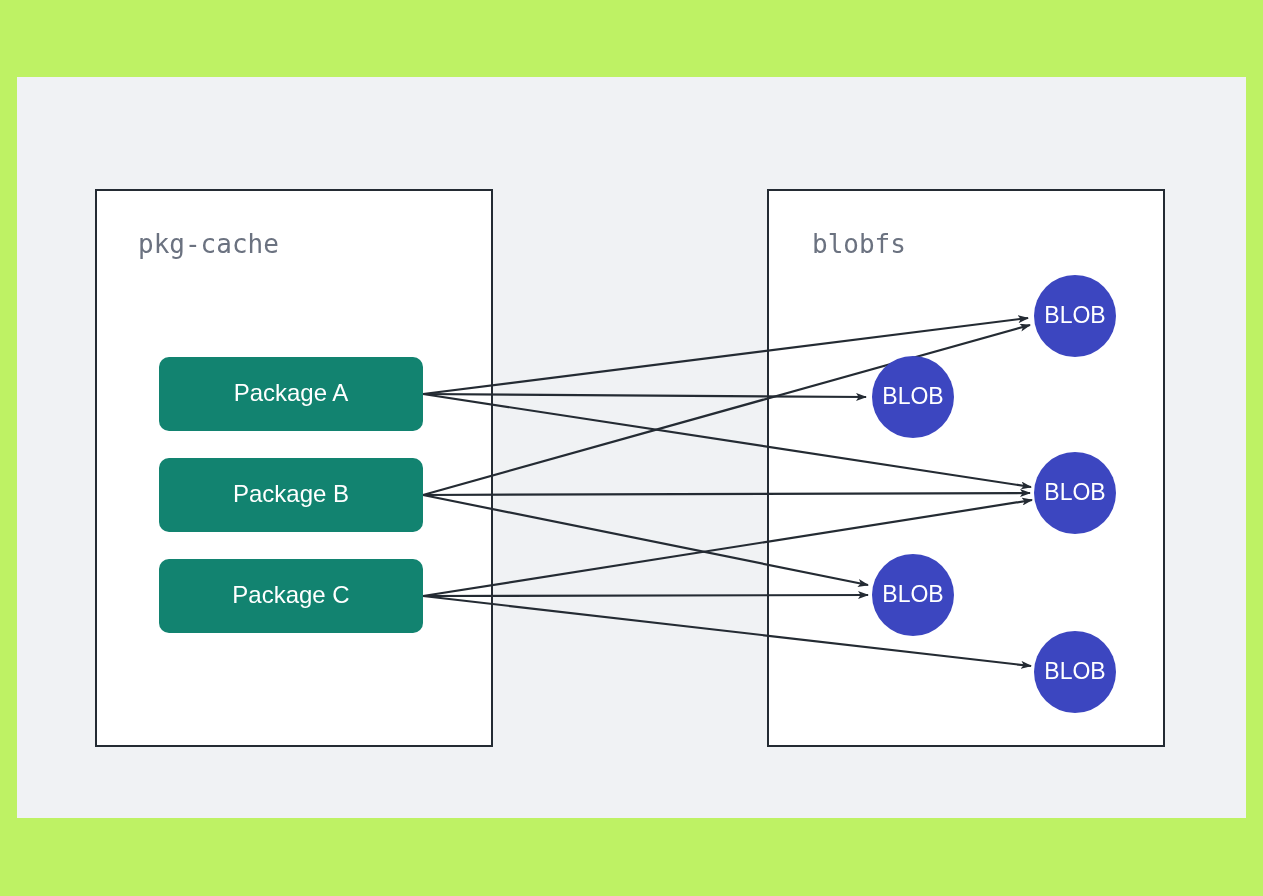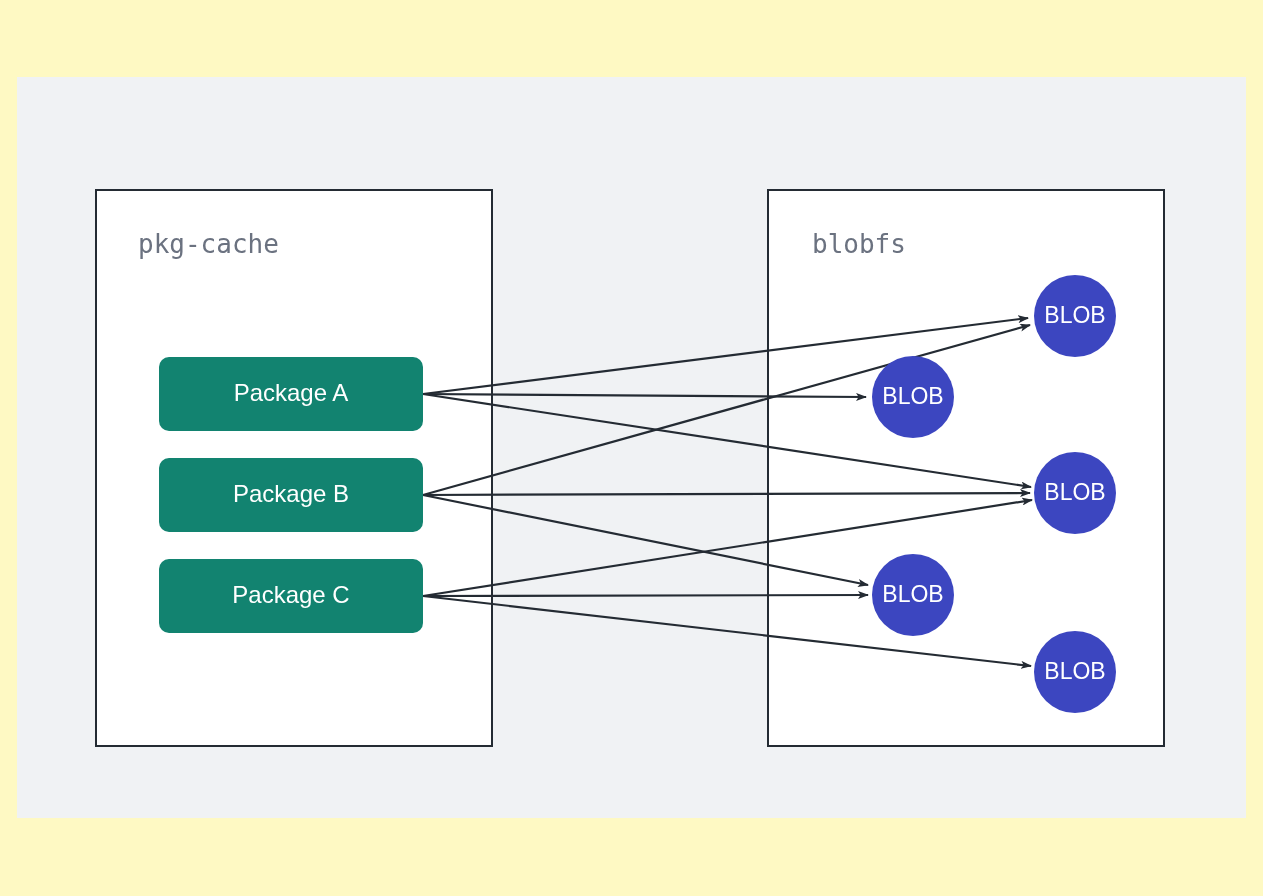--- a/index.html
+++ b/index.html
@@ -67,21 +67,21 @@
   }
   .edge {
     stroke: #242b33;
     stroke-width: 2.2;
     fill: none;
   }
 </style>
 </head>
 <body>
 
-<div id="stage" style="background: #fef9c3;">
+<div id="stage" style="background: #bef264;">
   <div id="canvas" style="left: 17px; top: 77px; width: 1229px; height: 741px; background: rgb(240, 242, 244);"></div>
 
   <svg id="diagram-svg" viewBox="0 0 1263 896">
     <defs>
       <marker id="arrowhead" markerWidth="11" markerHeight="8" refX="10" refY="4" orient="auto" markerUnits="userSpaceOnUse">
         <path d="M0,0 L11,4 L0,8 L2.6,4 Z" fill="#242b33"></path>
       </marker>
     </defs>
 
     <g>

